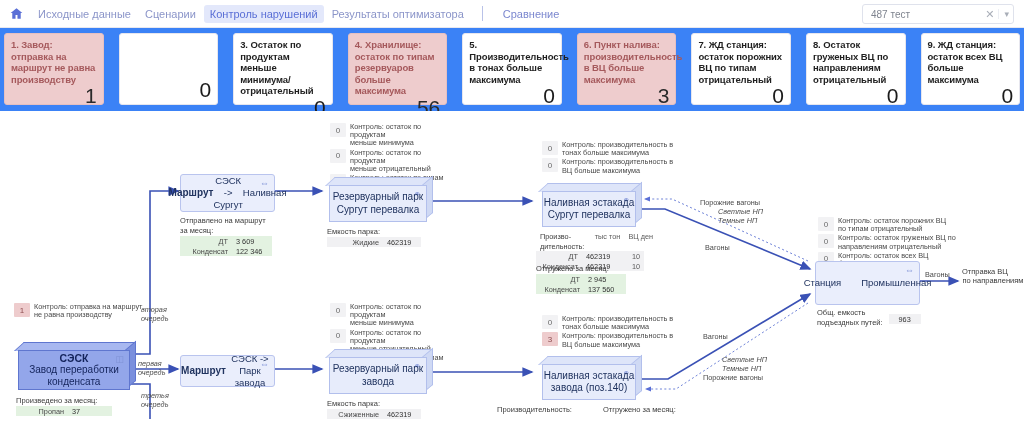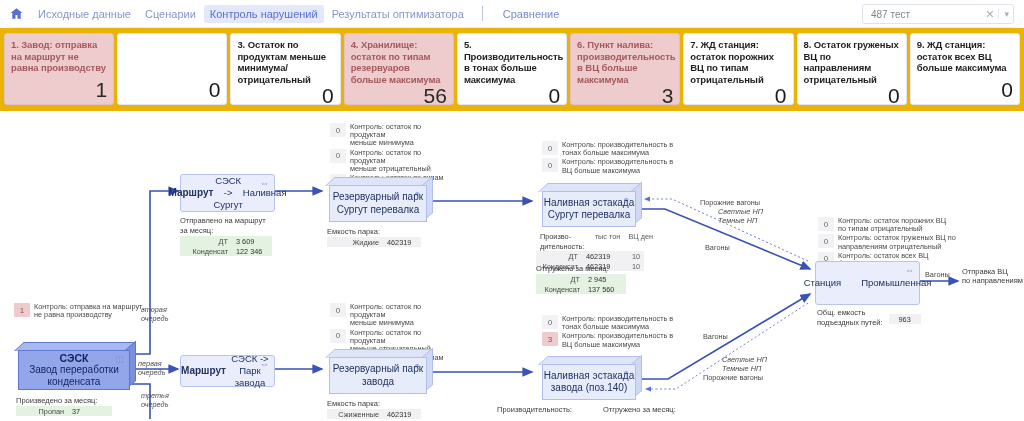--- a/index.html
+++ b/index.html
@@ -13,21 +13,20 @@
 
   
   #topnav {
     position: relative;
     height: 28px;
     border-bottom: 1px solid #e8e8ef;
     background: #ffffff;
     display: flex;
     align-items: center;
     padding: 0 8px;
-    border-radius: 14px;
   }
   #topnav .home-icon {
     width: 16px; height: 16px;
     margin-right: 8px;
     display: flex; align-items: center; justify-content: center;
     color: #5a6fd6;
     font-size: 13px;
     line-height: 1;
   }
   .navlink {
@@ -66,23 +65,23 @@
     font-size: 10px;
     color: #7f848f;
   }
   #scenario-select .sel-value { flex: 1; }
   #scenario-select .clr { color: #a9aeb8; font-size: 11px; padding: 0 4px; cursor: pointer; }
   #scenario-select .chev { color: #a9aeb8; font-size: 9px; padding-left: 4px; cursor: pointer; border-left: 1px solid #eceef3; padding-left:5px;}
 
   
   #kpi-row {
     display: flex;
-    gap: 3px;
+    gap: 15px;
     padding: 5px 4px 6px 4px;
-    background: #eab308;
+    background: #3b82f6;
   }
   .kpi-card {
     flex: 1 1 0;
     min-width: 0;
     height: 72px;
     border: 1px solid #e6e6ee;
     border-radius: 3px;
     background: #ffffff;
     padding: 5px 6px 3px 6px;
     position: relative;
@@ -640,16 +639,16 @@
         <td class="val" style="width:32px;text-align:center;">963</td>
       </tr>
     </tbody>
       </table>
   </div>
 
   <div class="elabel" style="left:925px; top:160px;">Вагоны</div>
 
   <div style="position:absolute; left:962px; top:156px; width:62px;">
     <div class="elabel endpoint" style="position:static;white-space:normal;line-height:9px;">Отправка ВЦ</div>
-    <div class="elabel endpoint" style="position:static;white-space:normal;line-height:9px;">по направлениям</div>
+    <div class="elabel endpoint" style="position:static;white-space:normal;line-height:9px;text-align:center;">по направлениям</div>
   </div>
 
 </div>
 
 </body></html>

